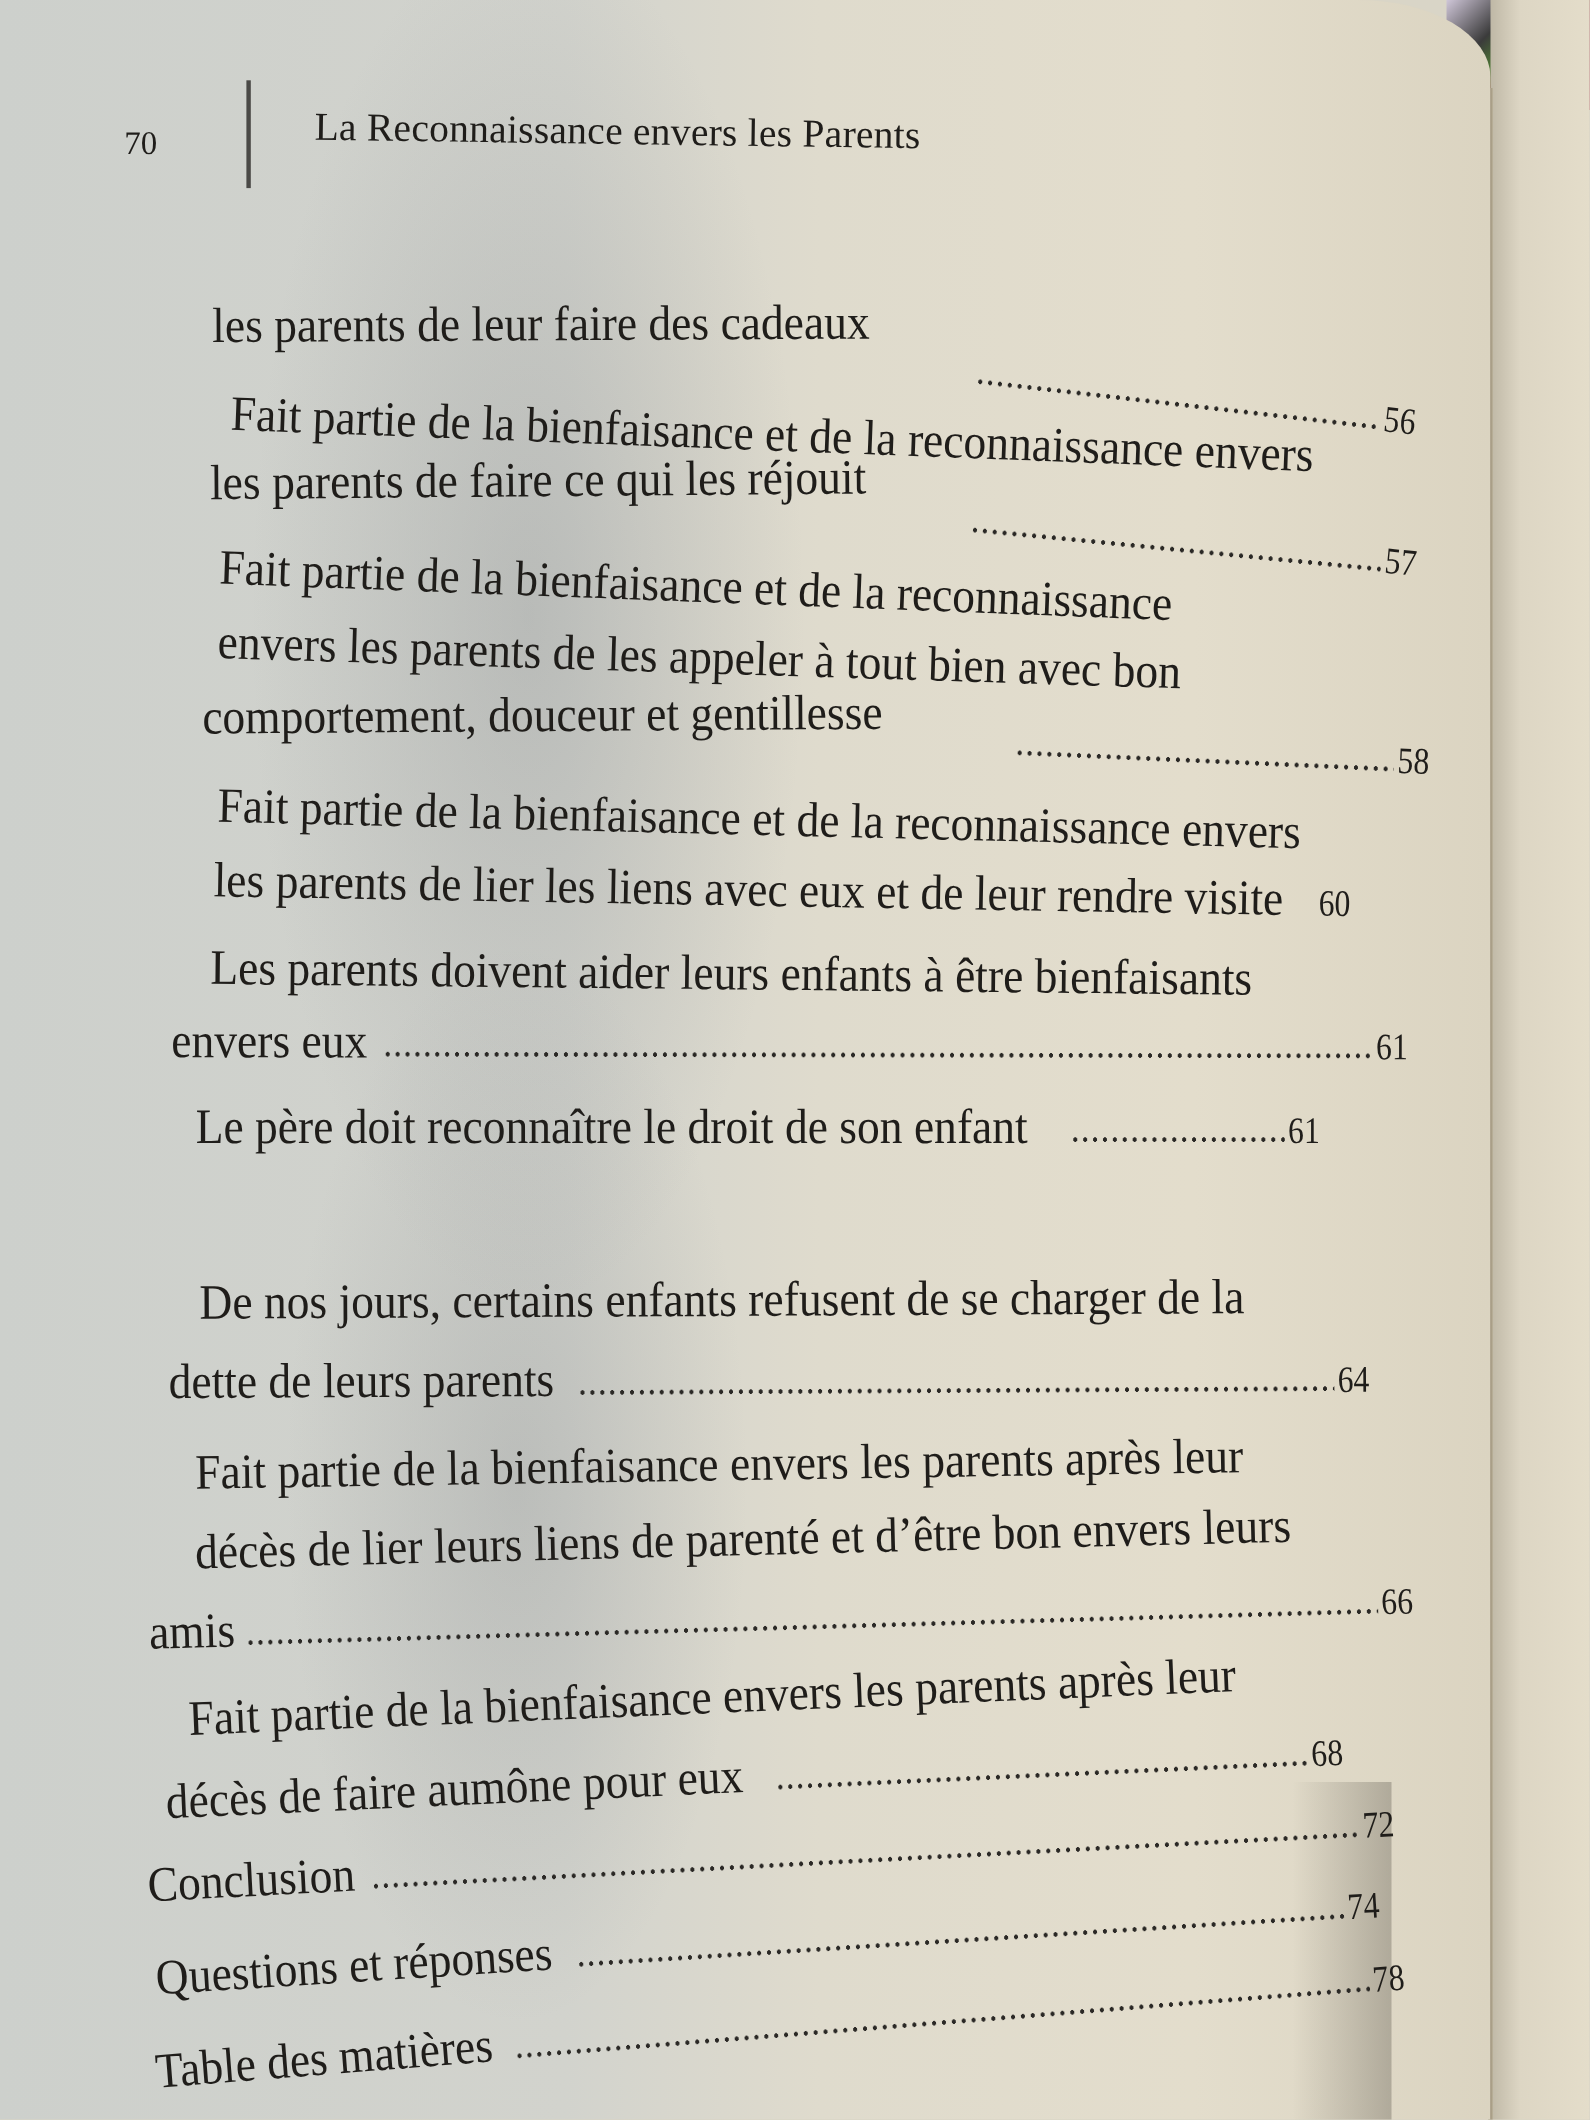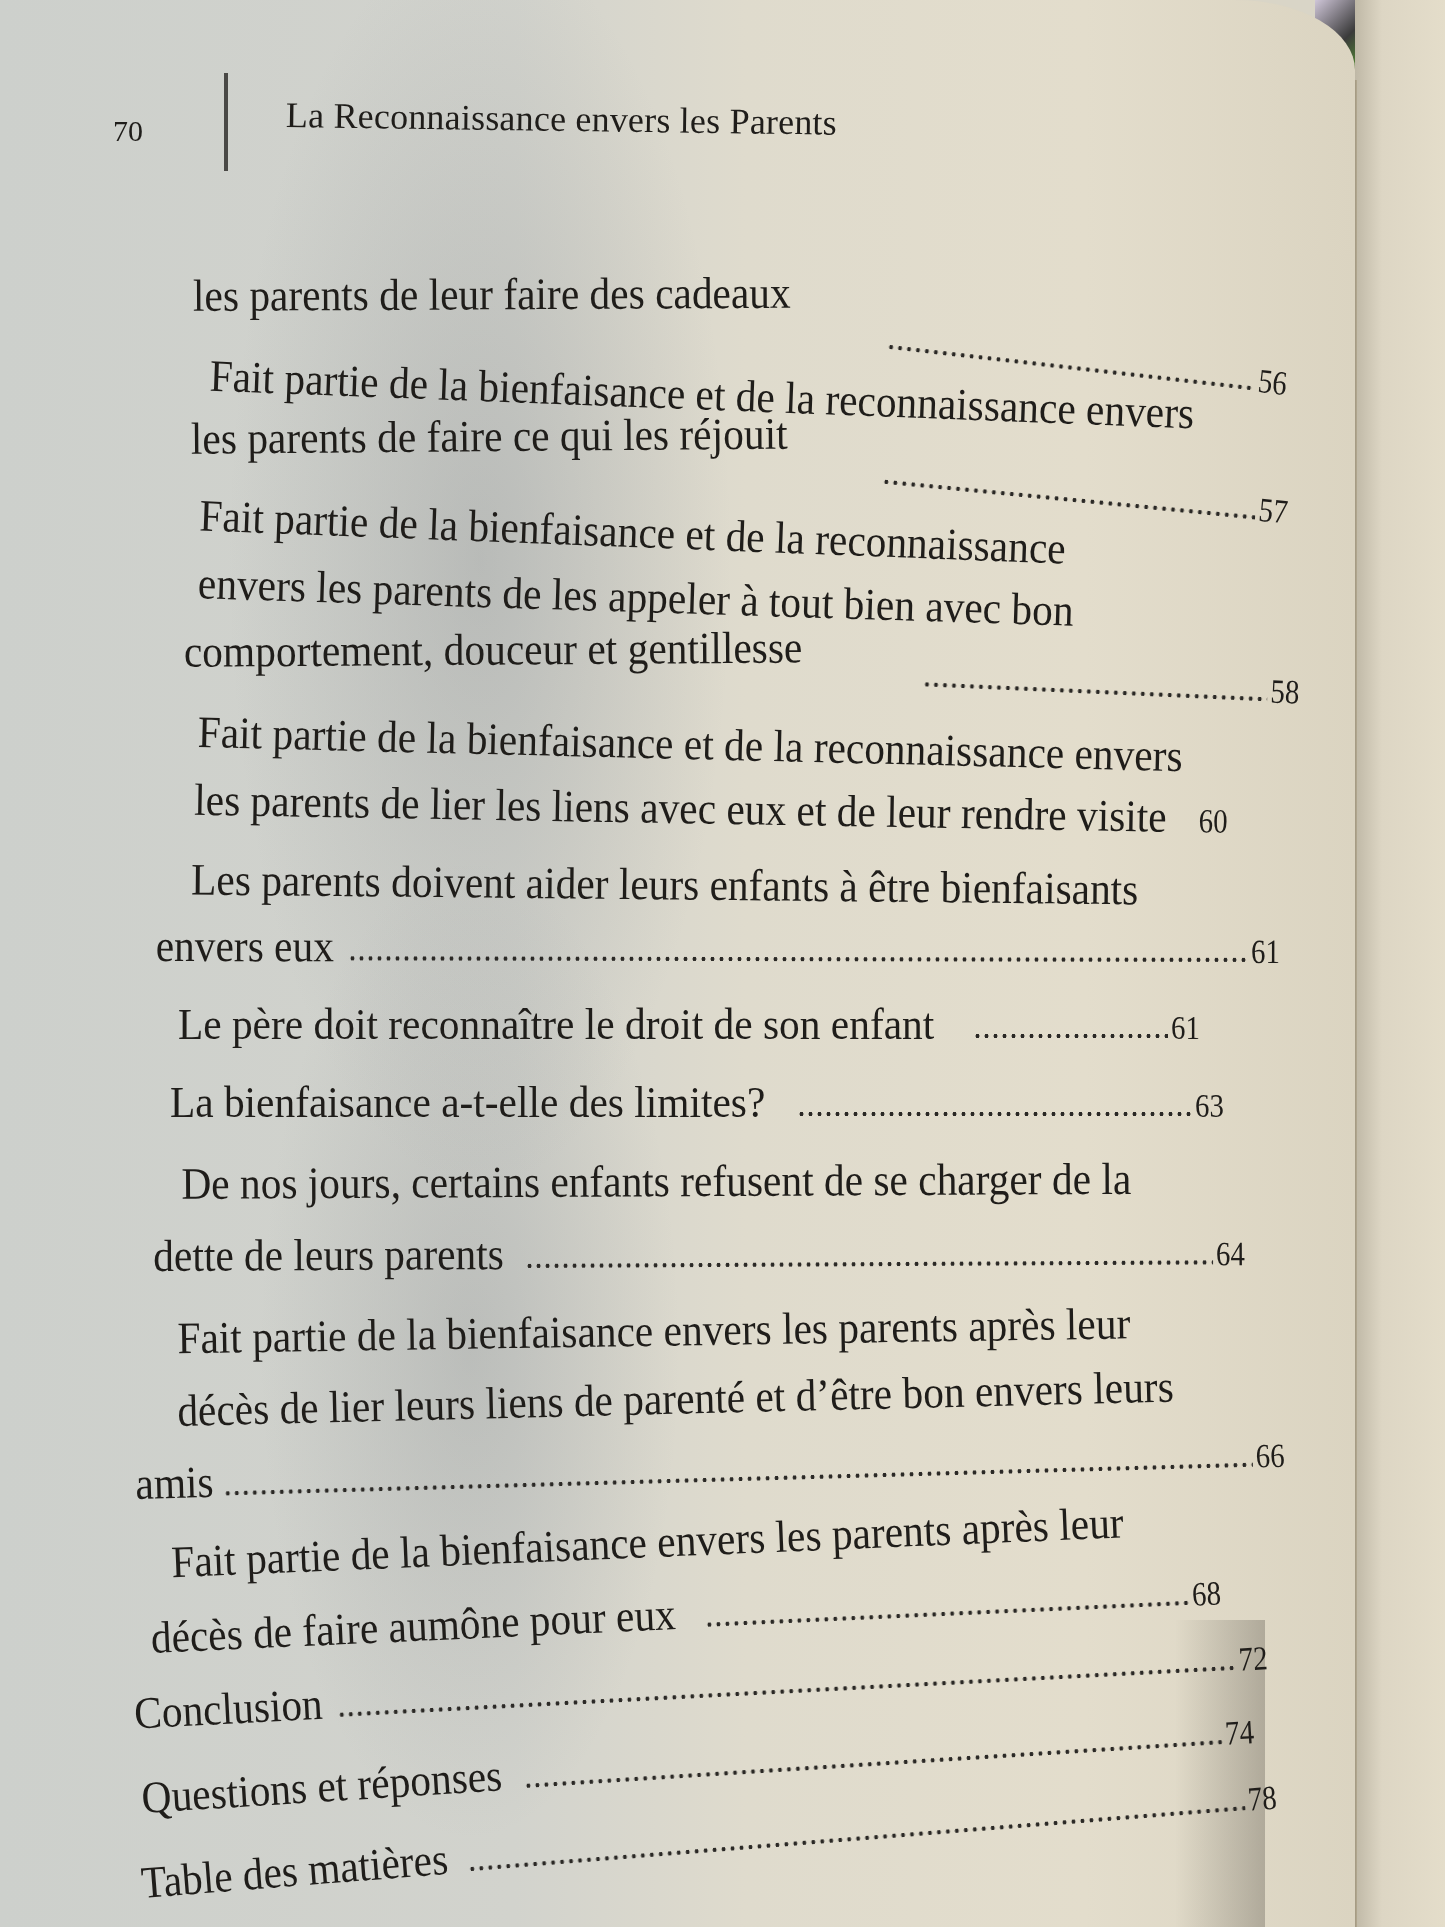--- a/index.html
+++ b/index.html
@@ -135,23 +135,20 @@
       <span class="text narrow">Les parents doivent aider leurs enfants à être bienfaisants</span>
     </div>
     <div class="toc-line" style="left:116px; top:912px; transform:rotate(0.1deg);">
       <span class="text narrow">envers eux</span><span class="leader" style="width:900px;"></span><span class="pnum">61</span>
     </div>
 
     <div class="toc-line" style="left:113px; top:990px;">
       <span class="text narrow">Le père doit reconnaître le droit de son enfant</span><span class="leader" style="width:195px;"></span><span class="pnum">61</span>
     </div>
 
-    <div class="toc-line" style="left:112px; top:1068px;">
-      <span class="text narrow">La bienfaisance a-t-elle des limites?</span><span class="leader" style="width:395px;"></span><span class="pnum">63</span>
-    </div>
 
     <div class="toc-line" style="left:108px; top:1150px; transform:rotate(-0.3deg);">
       <span class="text narrow">De nos jours, certains enfants refusent de se charger de la</span>
     </div>
     <div class="toc-line" style="left:106px; top:1222px; transform:rotate(-0.3deg);">
       <span class="text narrow">dette de leurs parents</span><span class="leader" style="width:688px;"></span><span class="pnum">64</span>
     </div>
 
     <div class="toc-line" style="left:104px; top:1305px; transform:rotate(-0.9deg);">
       <span class="text narrow">Fait partie de la bienfaisance envers les parents après leur</span>

